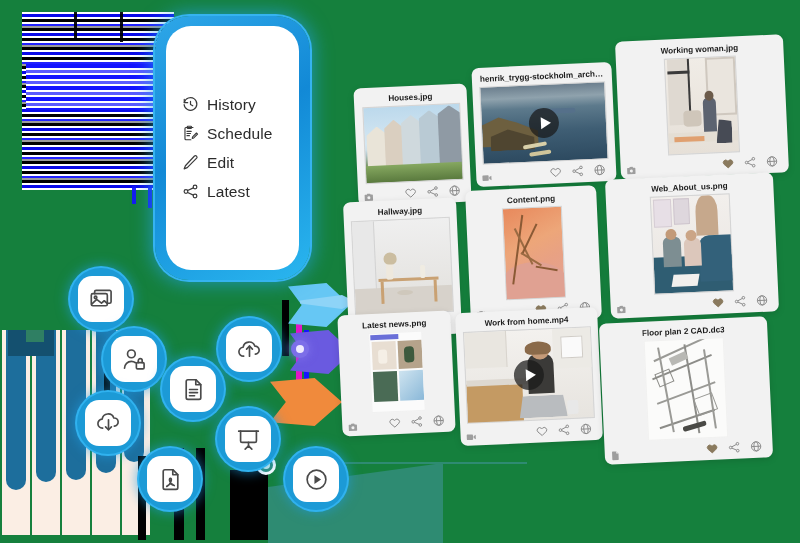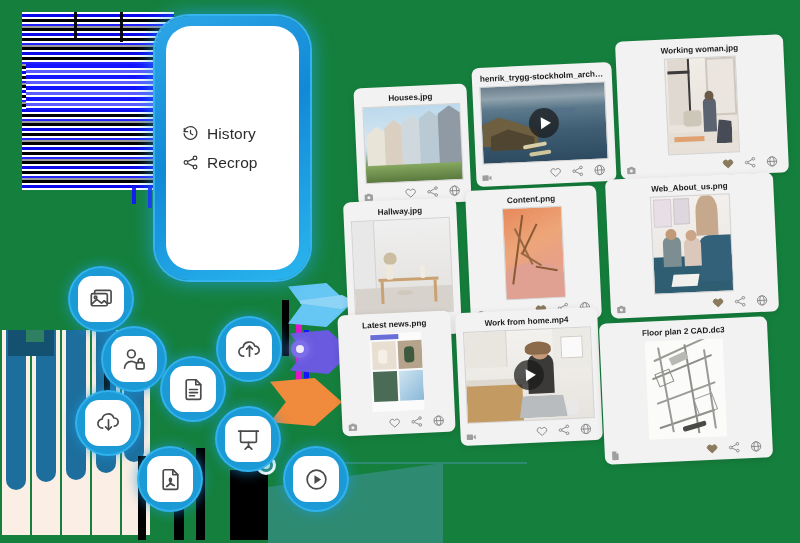--- a/index.html
+++ b/index.html
@@ -220,33 +220,54 @@
             <polyline points="12,7.5 12,12 15.2,13.8"></polyline>
         </svg>
       </span>
       <span class="menu-label">History</span>
     </div>
 
 
 
 
 
-
+    <div class="menu-item">
+      <span class="mi-ico">
+        <svg viewBox="0 0 24 24" fill="none" stroke="#3a3a3a" stroke-width="1.6" stroke-linecap="round" stroke-linejoin="round">
+          <path d="M15.5 3.6H5.6a1.4 1.4 0 0 0-1.4 1.4v14.4a1.4 1.4 0 0 0 1.4 1.4h7"></path>
+          <rect x="7.4" y="1.8" width="6" height="3.1" rx=".9"></rect>
+          <line x1="7" y1="9" x2="13" y2="9"></line>
+            <line x1="7" y1="12" x2="12" y2="12"></line>
+            <line x1="7" y1="15" x2="10.5" y2="15"></line>
+          <path d="M20.4 11.3l1.6 1.6-5.4 5.4-2.2.6.6-2.2z"></path>
+        </svg>
+      </span>
+      <span class="menu-label">Schedule</span>
+    </div>
+
+    <div class="menu-item">
+      <span class="mi-ico">
+        <svg viewBox="0 0 24 24" fill="none" stroke="#3a3a3a" stroke-width="1.7" stroke-linecap="round" stroke-linejoin="round">
+          <path d="M17.6 2.8a2.2 2.2 0 0 1 3.1 3.1L7.4 19.2 3 21l1.8-4.4z"></path>
+        </svg>
+      </span>
+      <span class="menu-label">Edit</span>
+    </div>
 
     <div class="menu-item">
       <span class="mi-ico">
         <svg viewBox="0 0 24 24" fill="none" stroke="#3a3a3a" stroke-width="1.7">
           <circle cx="18.4" cy="5.6" r="2.6"></circle>
             <circle cx="5.6" cy="12" r="2.6"></circle>
             <circle cx="18.4" cy="18.4" r="2.6"></circle>
           <line x1="8" y1="10.7" x2="16" y2="6.9"></line>
             <line x1="8" y1="13.3" x2="16" y2="17.1"></line>
         </svg>
       </span>
-      <span class="menu-label">Recrop</span>
+      <span class="menu-label">Latest</span>
     </div>
   </div>
 
   <div class="badge" style="left:70px;top:268px;">
     <div class="inner">
       <svg viewBox="0 0 24 24" stroke-linecap="round" stroke-linejoin="round">
         <rect x="2.2" y="6.4" width="15.4" height="11.6" rx="1.5"></rect>
         <path d="M5.4 6.4V4.6a1.4 1.4 0 0 1 1.4-1.4h13a1.4 1.4 0 0 1 1.4 1.4v9.6a1.4 1.4 0 0 1-1.4 1.4h-2.2"></path>
         <circle cx="6.3" cy="10" r="1.2"></circle>
         <polyline points="2.6,16.4 7.4,11.8 12,15.4 14.6,13.2 17.4,15.6"></polyline>

